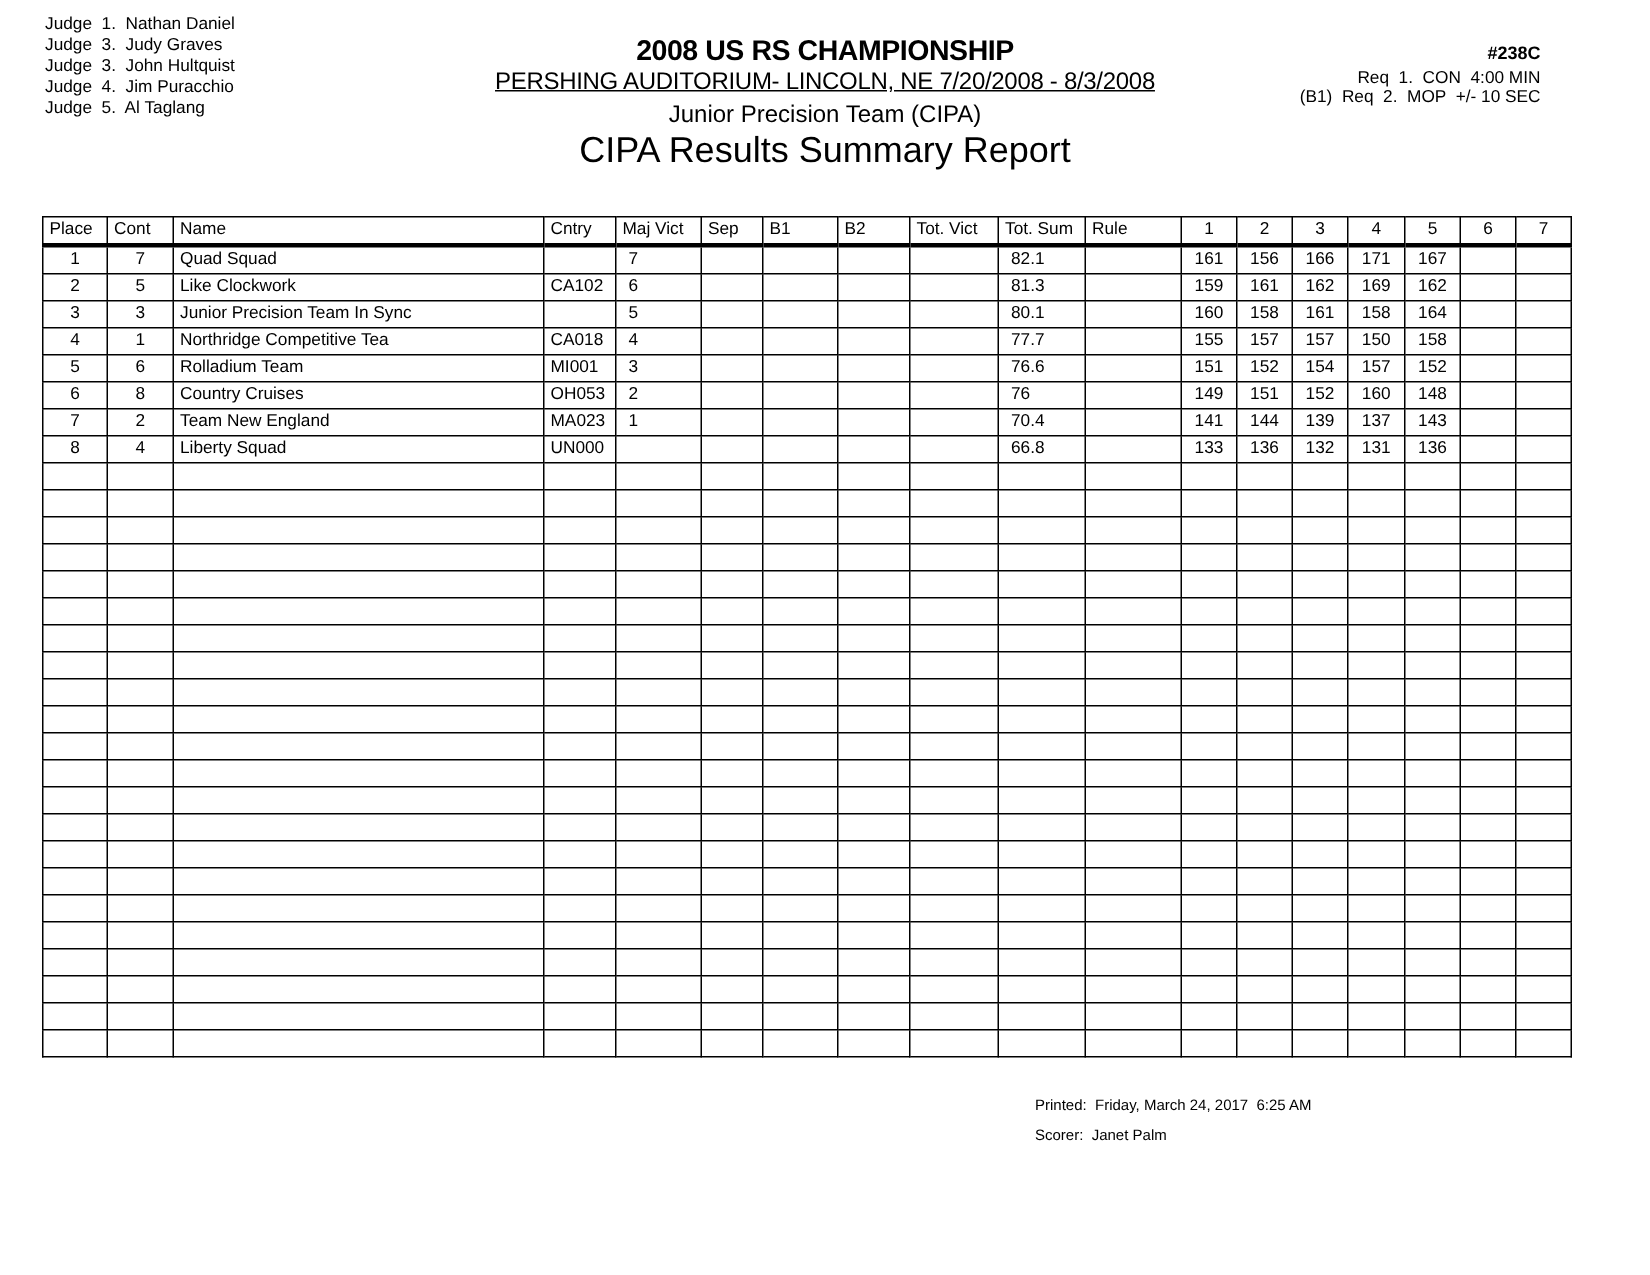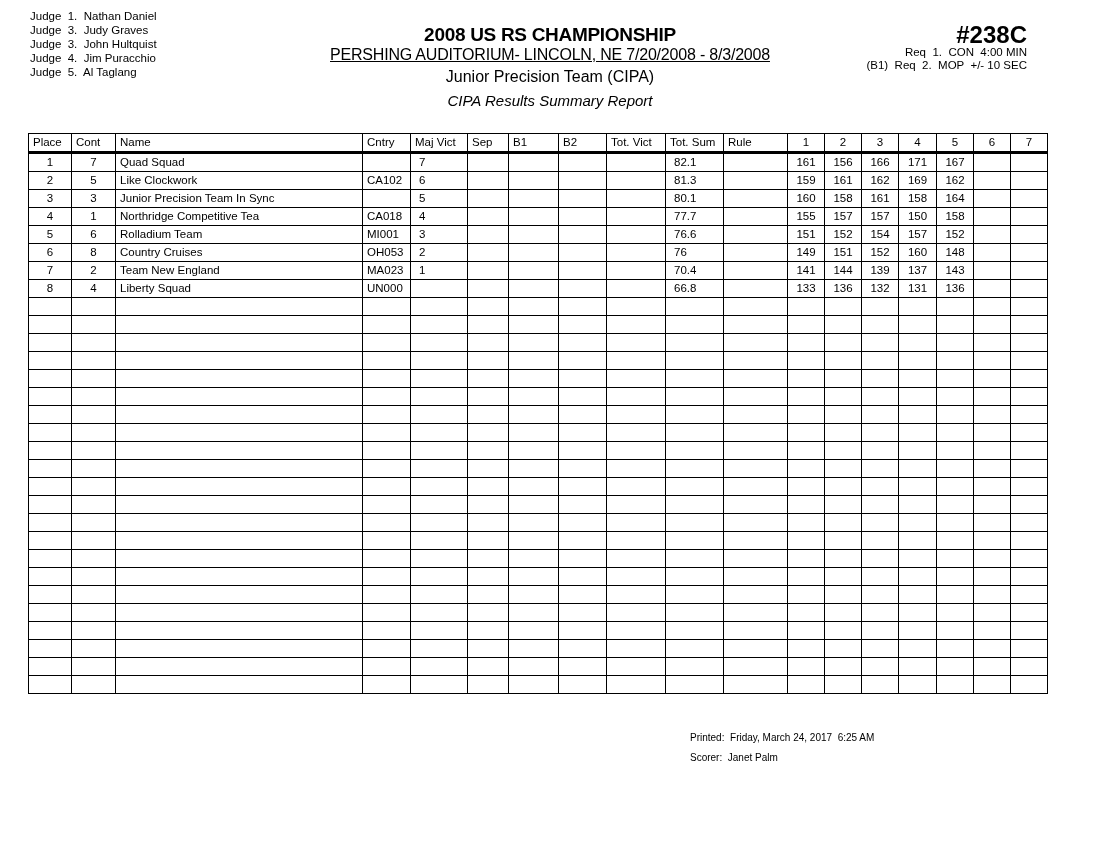--- a/index.html
+++ b/index.html
@@ -4,26 +4,26 @@
 <style>
   html, body { margin:0; padding:0; background:#ffffff; }
   body { width:1100px; height:850px; position:relative; overflow:hidden;
          font-family:"Liberation Sans", sans-serif; color:#000; }
   .judges { position:absolute; left:30px; top:9px; font-size:11.5px; line-height:14px; }
   .judges div { white-space:pre; }
   .center-hdr { position:absolute; left:250px; width:600px; top:24px; text-align:center; }
   .t1 { font-size:19px; font-weight:bold; line-height:22px; letter-spacing:-0.3px; }
   .t2 { font-size:16px; line-height:18px; letter-spacing:-0.2px;text-decoration:underline; }
   .t3 { font-size:16px; font-weight:normal; line-height:25px; }
-  .t4 { font-size:15px; line-height:24px;font-style:italic; }
+  .t4 { font-size:24px; line-height:24px; }
   .right-hdr { position:absolute; right:73px; top:24px; text-align:right; }
-  .event-no { font-size:24px; font-weight:bold; line-height:22px; }
+  .event-no { font-size:12px; font-weight:bold; line-height:22px; }
   .req { font-size:11.5px; line-height:13px; white-space:pre; }
 
-  table.results { position:absolute; left:28px; top:133px; border-collapse:collapse;
+  table.results { position:absolute; left:28px; top:144px; border-collapse:collapse;
                   table-layout:fixed; font-size:11.5px; }
   table.results td, table.results th { border:1.5px solid #000; height:17px; padding:0 0 0 4px;
                   font-weight:normal; text-align:left; white-space:nowrap; overflow:hidden;
                   line-height:17px; }
   table.results thead th { border-bottom:3px solid #000; height:16px; }
   table.results .c { text-align:center; padding:0; }
   table.results .num { padding-left:8px; }
   table.results .jc { text-align:center; padding:0; }
   .footer { position:absolute; left:690px; top:728px; font-size:10px; line-height:20px; }
   .footer div { white-space:pre; }

